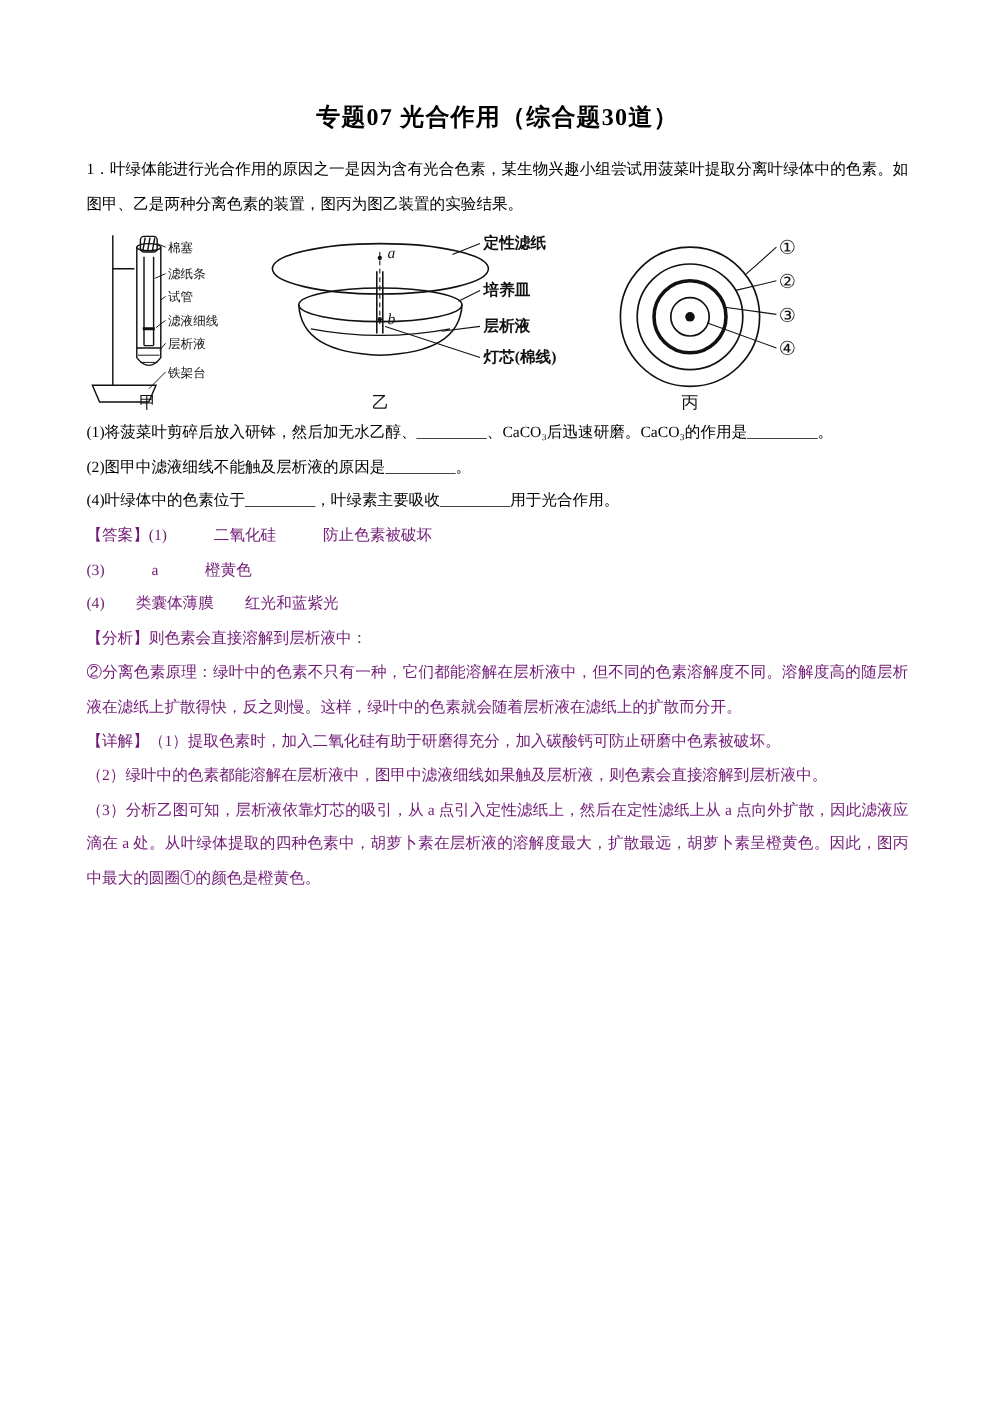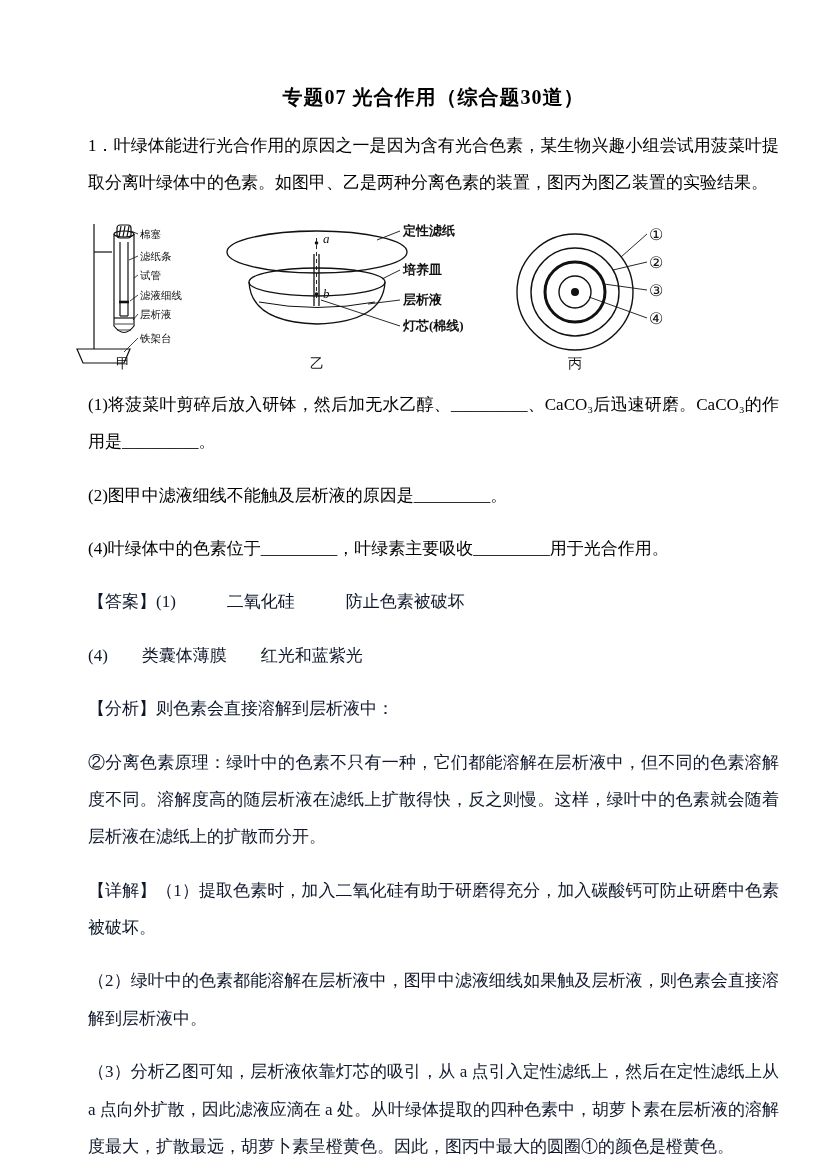--- a/index.html
+++ b/index.html
@@ -3,40 +3,40 @@
 <meta charset="utf-8">
 <style>
   html, body { margin: 0; padding: 0; background: #ffffff; }
   .page {
     position: relative;
     width: 827px;
     height: 1169px;
     margin: 0 auto;
     background: #ffffff;
     box-sizing: border-box;
-    padding: 84px 32px 30px 72px;
+    padding: 84px 70px 30px 72px;
     font-family: "Liberation Serif", "DejaVu Serif", serif;
     color: #000000;
     overflow: hidden;
   }
   .title {
     font-size: 20px;
     font-weight: 700;
     text-align: center;
     margin: 0 0 16px 0;
     letter-spacing: 1px;
   }
   .para {
-    font-size: 17px;
+    font-size: 13px;
     line-height: 2.2;
-    margin: 16px;
+    margin: 0;
     text-align: justify;
     word-break: break-all;
   }
-  .red { color: #0f172a; }
+  .red { color: #701a75; }
   .figure-row {
     display: flex;
     align-items: flex-start;
     margin: 6px 0 4px 2px;
   }
   .figure-row svg { display: block; flex: 0 0 auto; }
   .fig-yi  { margin-left: 6px; }
   .fig-bing{ margin-left: 26px; }
   .figure-row text {
     font-family: "Liberation Serif", "DejaVu Serif", serif;
@@ -137,20 +137,21 @@
         <text x="58" y="150" font-size="14">丙</text>
       </g>
     </svg>
   </div>
 
   <p class="para">(1)将菠菜叶剪碎后放入研钵，然后加无水乙醇、_________、CaCO₃后迅速研磨。CaCO₃的作用是_________。</p>
   <p class="para">(2)图甲中滤液细线不能触及层析液的原因是_________。</p>
   <p class="para">(4)叶绿体中的色素位于_________，叶绿素主要吸收_________用于光合作用。</p>
 
   <p class="para red"><span>【答案】</span><span>(1)　　　二氧化硅　　　防止色素被破坏</span></p>
+  <p class="para red">(3)　　　a　　　橙黄色</p>
   <p class="para red">(4)　　类囊体薄膜　　红光和蓝紫光</p>
 
   <p class="para red"><span>【分析】</span><span>则色素会直接溶解到层析液中：</span></p>
   <p class="para red">②分离色素原理：绿叶中的色素不只有一种，它们都能溶解在层析液中，但不同的色素溶解度不同。溶解度高的随层析液在滤纸上扩散得快，反之则慢。这样，绿叶中的色素就会随着层析液在滤纸上的扩散而分开。</p>
 
   <p class="para red"><span>【详解】</span><span>（1）提取色素时，加入二氧化硅有助于研磨得充分，加入碳酸钙可防止研磨中色素被破坏。</span></p>
   <p class="para red">（2）绿叶中的色素都能溶解在层析液中，图甲中滤液细线如果触及层析液，则色素会直接溶解到层析液中。</p>
   <p class="para red">（3）分析乙图可知，层析液依靠灯芯的吸引，从 a 点引入定性滤纸上，然后在定性滤纸上从 a 点向外扩散，因此滤液应滴在 a 处。从叶绿体提取的四种色素中，胡萝卜素在层析液的溶解度最大，扩散最远，胡萝卜素呈橙黄色。因此，图丙中最大的圆圈①的颜色是橙黄色。</p>
 
 </div>

